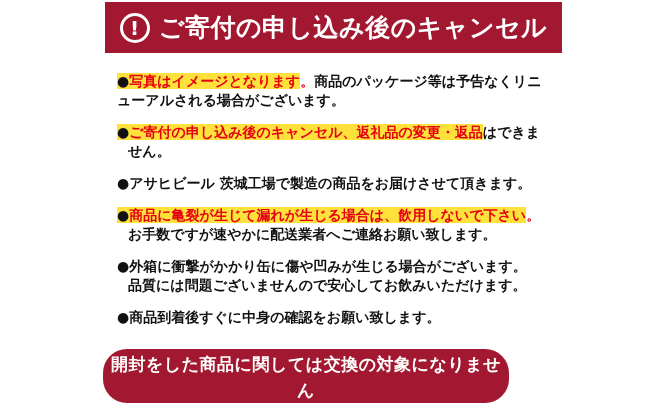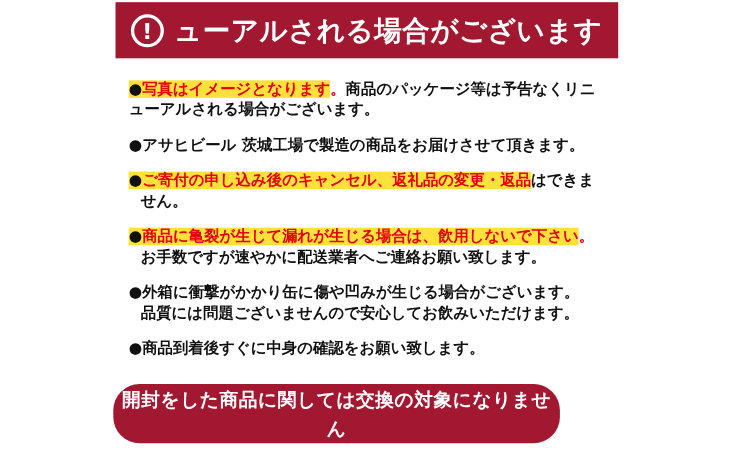--- a/index.html
+++ b/index.html
@@ -42,29 +42,29 @@
     white-space:pre-line; letter-spacing:0.5px;border-radius:24px;
   }
 </style>
 </head>
 <body>
 
 <div class="canvas">
 
   <div class="banner header-banner">
     <span class="alert-circle">!</span>
-    <span>ューアルされる場合がございます</span>
+    <span>ご寄付の申し込み後のキャンセル</span>
   </div>
 
   <div class="notes">
       <div class="note"><span class="s-hl-black">●</span><span class="s-hl-red">写真はイメージとなります</span><span class="s-red">。</span><span class="s-plain">商品のパッケージ等は予告なくリニ
 ューアルされる場合がございます。</span></div>
-      <div class="note hang"><span class="s-plain">●アサヒビール 茨城工場で製造の商品をお届けさせて頂きます。</span></div>
       <div class="note hang"><span class="s-hl-black">●</span><span class="s-hl-red">ご寄付の申し込み後のキャンセル、返礼品の変更・返品</span><span class="s-plain">はできま
 せん。</span></div>
+      <div class="note hang"><span class="s-plain">●アサヒビール 茨城工場で製造の商品をお届けさせて頂きます。</span></div>
       <div class="note hang"><span class="s-hl-black">●</span><span class="s-hl-red">商品に亀裂が生じて漏れが生じる場合は、飲用しないで下さい</span><span class="s-red">。</span><span class="s-plain">
 お手数ですが速やかに配送業者へご連絡お願い致します。</span></div>
       <div class="note hang"><span class="s-plain">●外箱に衝撃がかかり缶に傷や凹みが生じる場合がございます。
 品質には問題ございませんので安心してお飲みいただけます。</span></div>
       <div class="note"><span class="s-plain">●商品到着後すぐに中身の確認をお願い致します。</span></div>
     </div>
 
   <div class="banner footer-banner">
     <div>お受け取りから７日を経過した商品や、
 開封をした商品に関しては交換の対象になりません</div>

